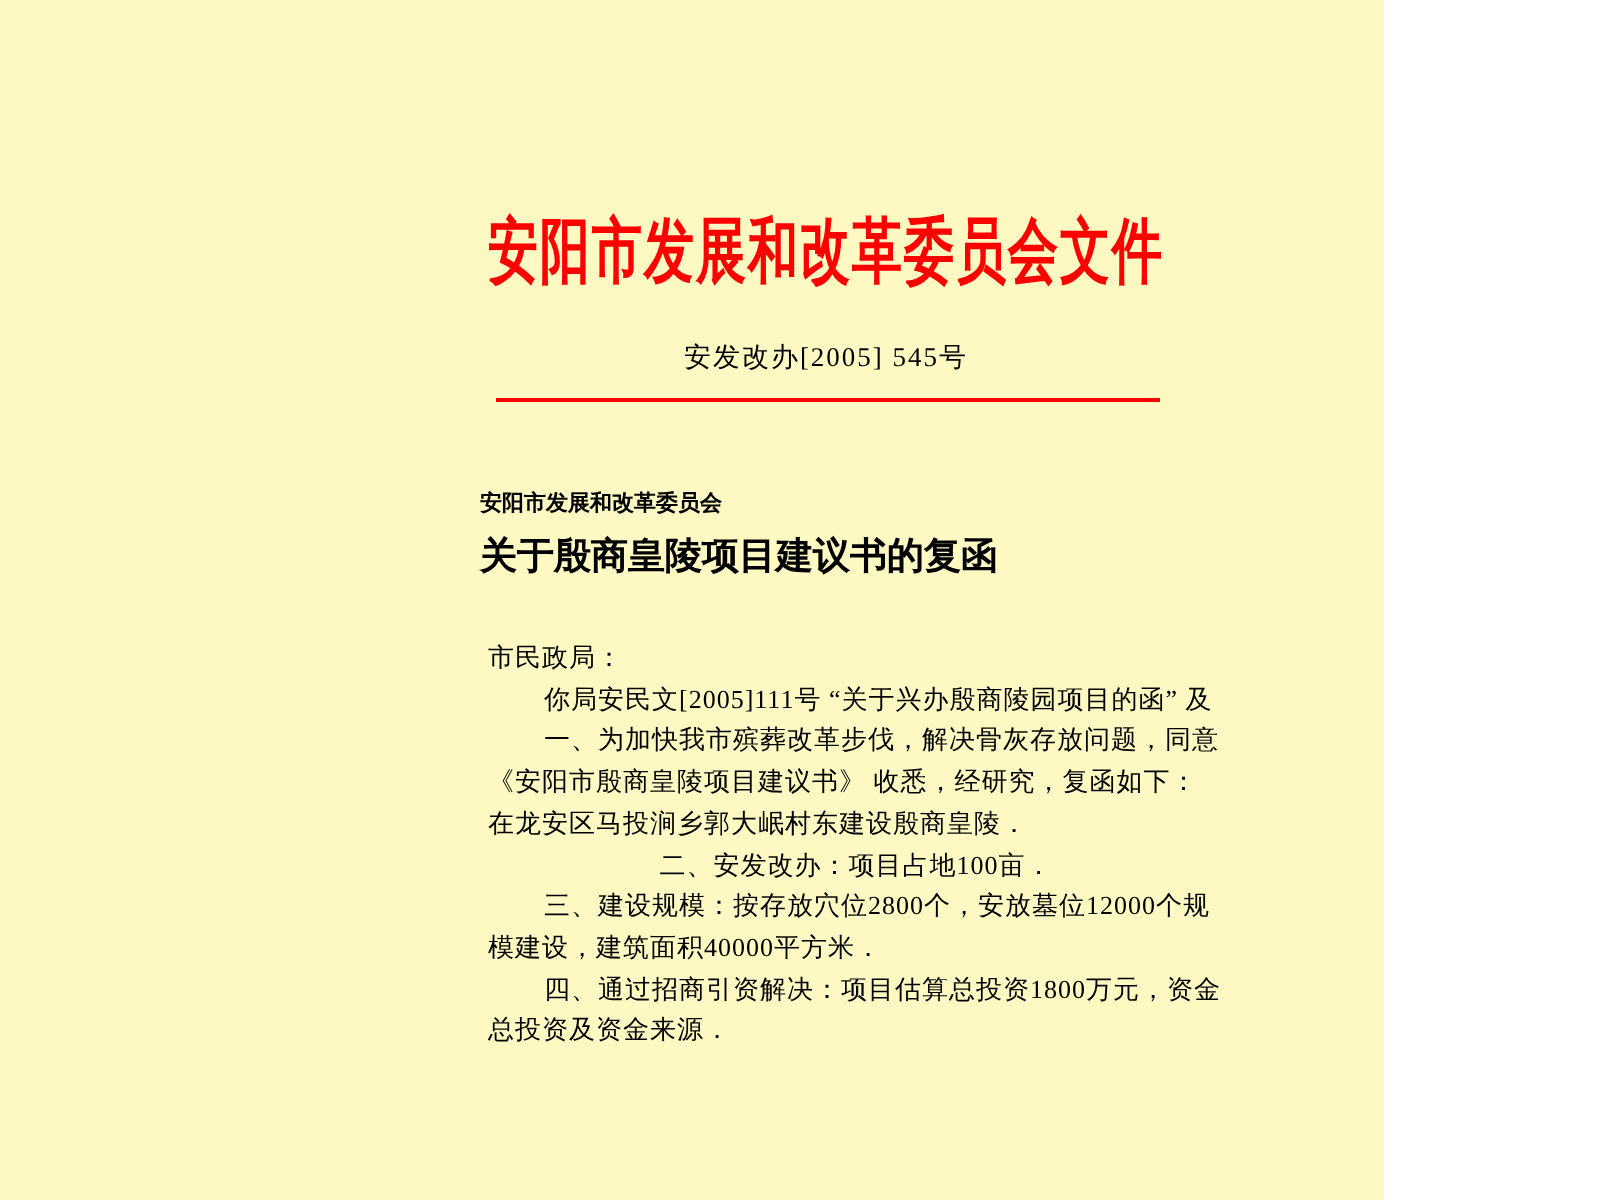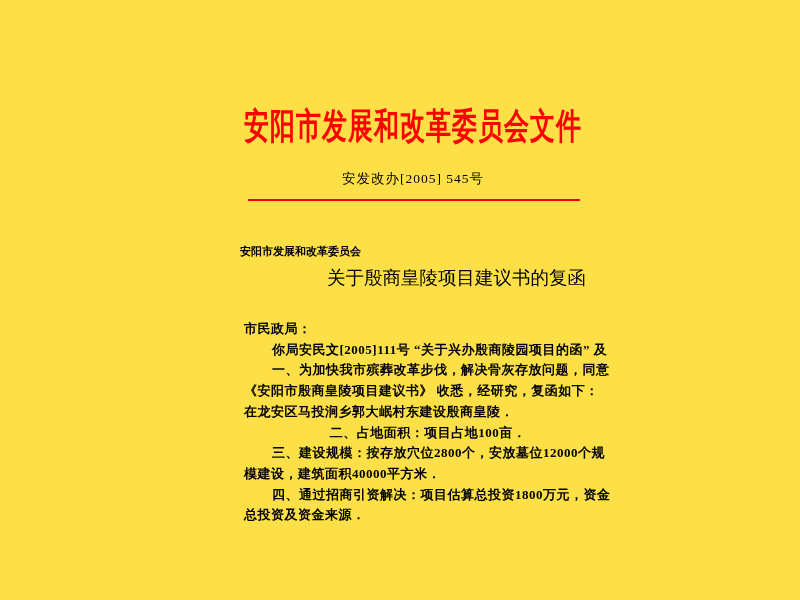--- a/index.html
+++ b/index.html
@@ -5,22 +5,22 @@
   * { margin: 0; padding: 0; box-sizing: border-box; }
   html, body {
     width: 800px; height: 600px;
     background: #ffffff;
     font-family: "Liberation Serif", "DejaVu Serif", serif;
     color: #000000;
     overflow: hidden;
   }
   .page {
     position: relative;
-    width: 800px; height: 600px;
-    background: #fde047;
+    width: 692px; height: 600px;
+    background: #fef9c3;
   }
   .doc {
     position: absolute;
     left: 240px; top: 0;
     width: 346px; height: 600px;
   }
   .org-title {
     position: absolute;
     top: 102px; left: 0;
     width: 100%;
@@ -55,31 +55,31 @@
     width: 100%;
     text-align: left;
     font-size: 11px;
     font-weight: bold;
     white-space: nowrap;
   }
   .subject-title {
     position: absolute;
     top: 265px; left: 0;
     width: 100%;
-    text-align: right;
+    text-align: left;
     font-size: 18.5px;
-    font-weight: normal;
+    font-weight: bold;
     white-space: nowrap;
   }
   .body-text {
     position: absolute;
     top: 319px; left: 4px;
     width: 340px;
     font-size: 13px;
-    font-weight: bold;
+    font-weight: normal;
     line-height: 20.7px;
     letter-spacing: 0.5px;
   }
   .body-line {
     white-space: nowrap;
   }
   .body-line.indent {
     padding-left: 28px;
     text-align: center;
   }
@@ -99,21 +99,21 @@
     <div class="subject-org">安阳市发展和改革委员会</div>
 
     <div class="subject-title">关于殷商皇陵项目建议书的复函</div>
 
     <div class="body-text">
       <div class="body-line">市民政局：</div>
       <div class="body-line indent">你局安民文[2005]111号 “关于兴办殷商陵园项目的函” 及</div>
       <div class="body-line indent">一、为加快我市殡葬改革步伐，解决骨灰存放问题，同意</div>
       <div class="body-line">《安阳市殷商皇陵项目建议书》 收悉，经研究，复函如下：</div>
       <div class="body-line">在龙安区马投涧乡郭大岷村东建设殷商皇陵．</div>
-      <div class="body-line indent">二、占地面积：项目占地100亩．</div>
+      <div class="body-line indent">二、安发改办：项目占地100亩．</div>
       <div class="body-line indent">三、建设规模：按存放穴位2800个，安放墓位12000个规</div>
       <div class="body-line">模建设，建筑面积40000平方米．</div>
       <div class="body-line indent">四、通过招商引资解决：项目估算总投资1800万元，资金</div>
       <div class="body-line">总投资及资金来源．</div>
     </div>
 
   </div>
 </div>
 
 </body></html>

